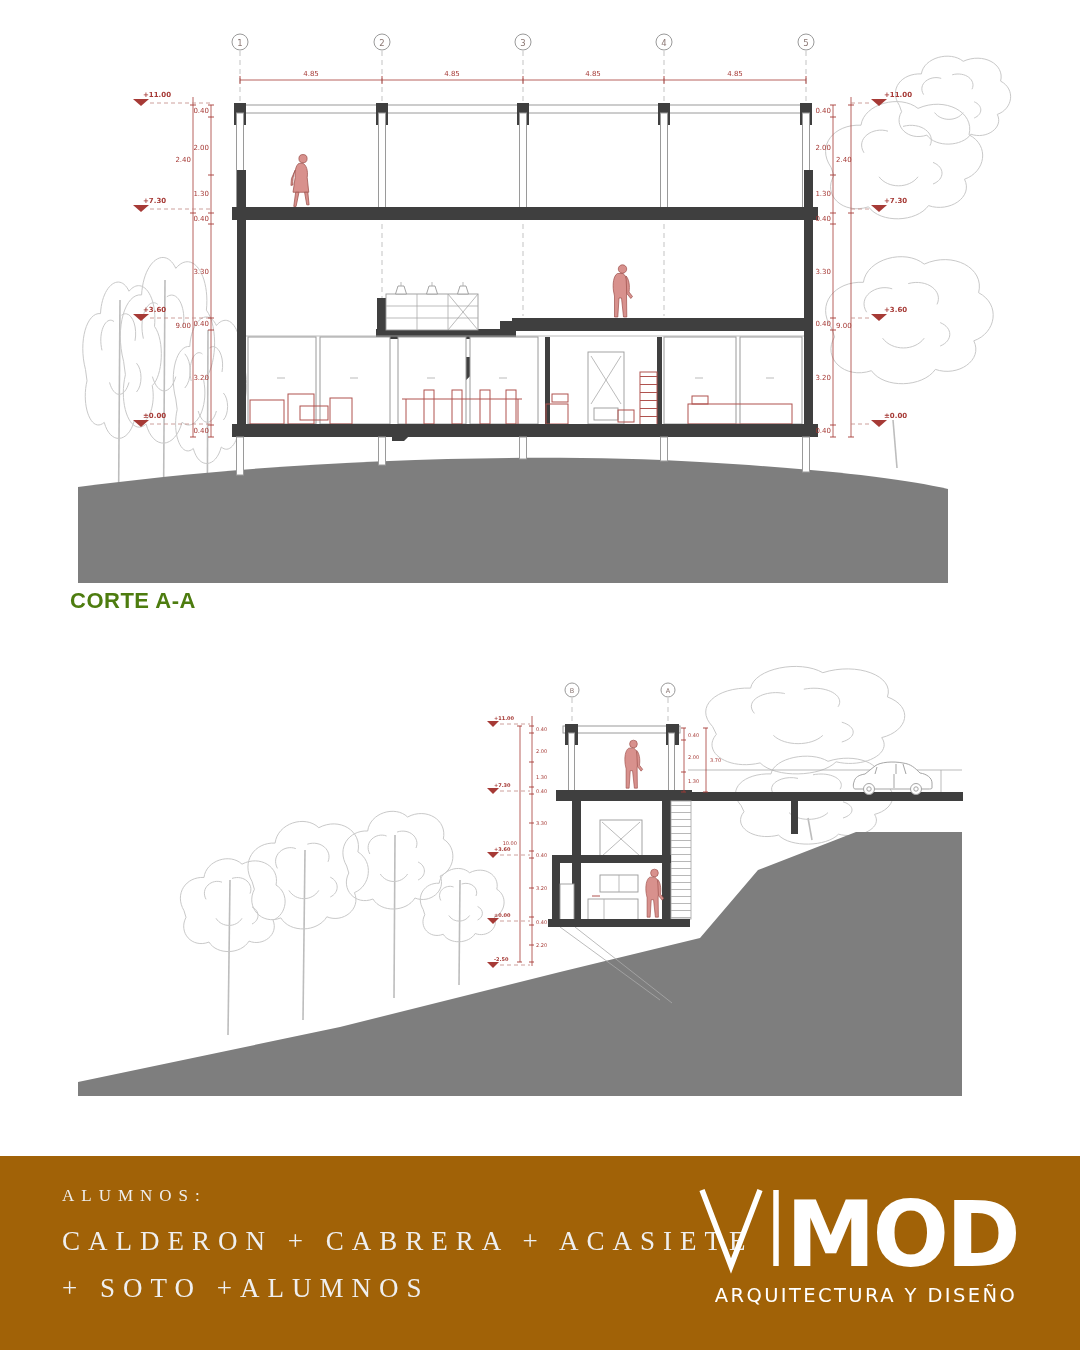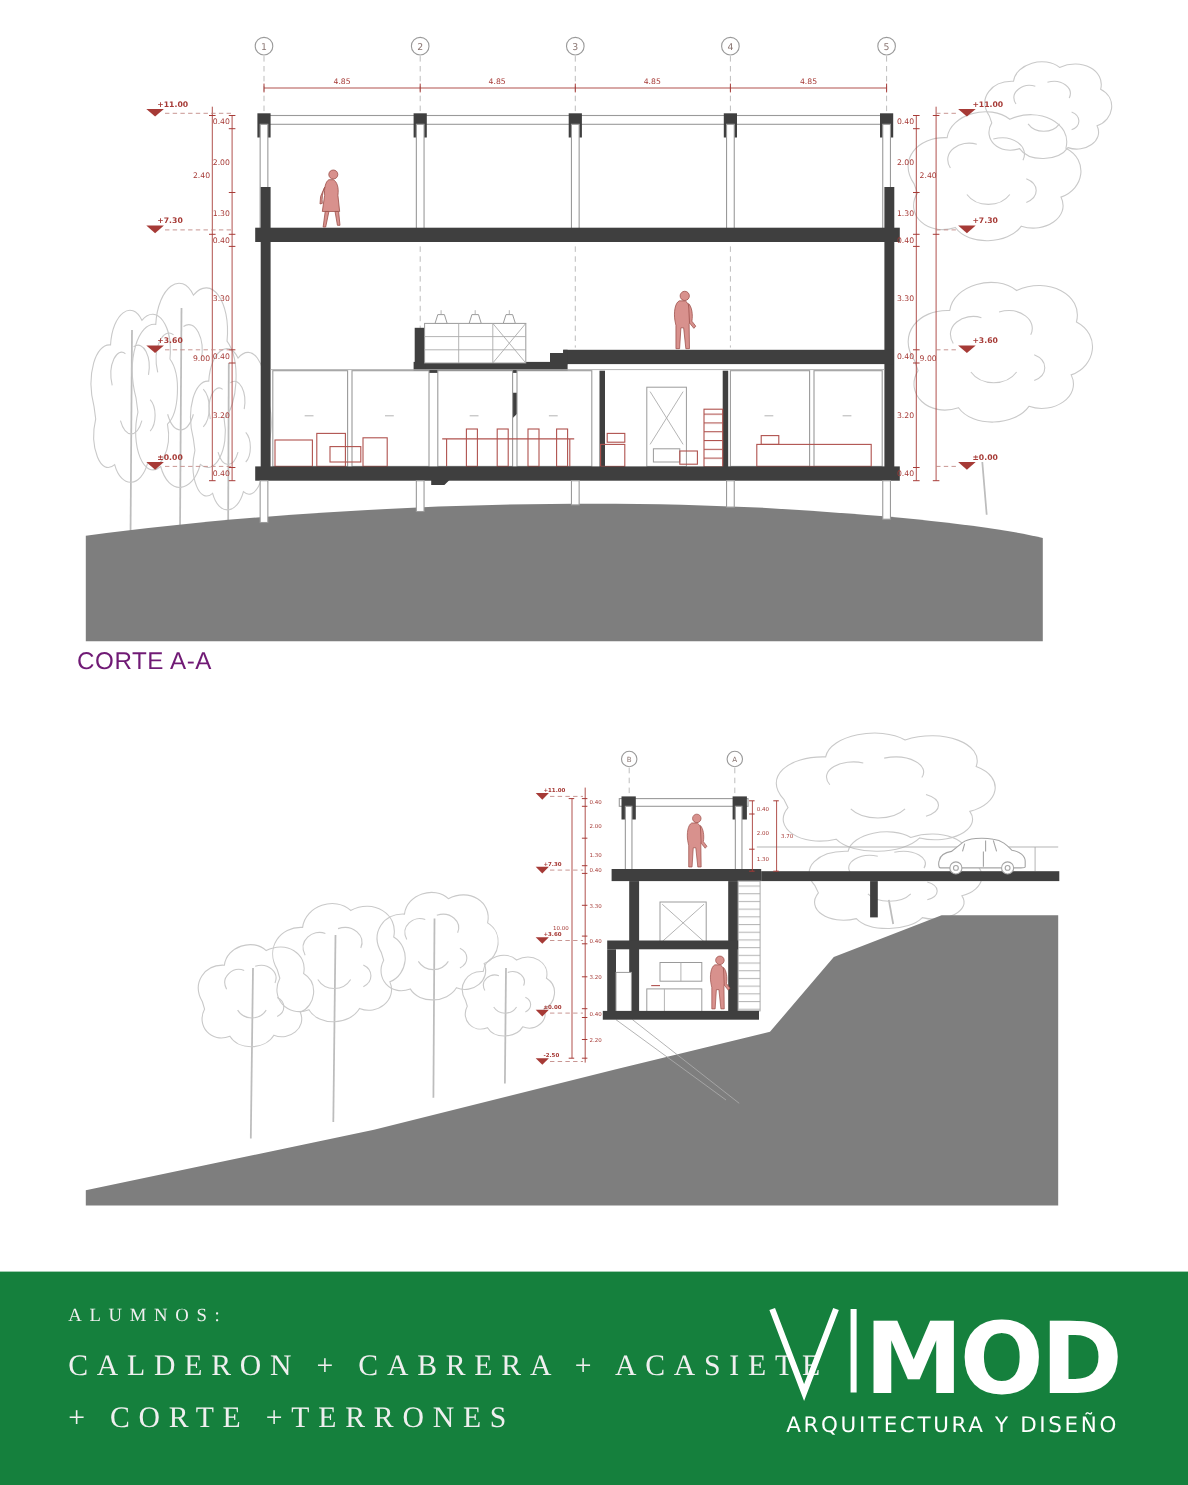--- a/index.html
+++ b/index.html
@@ -18,23 +18,23 @@
   .gridline{stroke:#bcbcbc;stroke-width:0.9;stroke-dasharray:5 4;fill:none;}
   .thin{stroke:#9a9a9a;stroke-width:1;fill:#ffffff;}
   .thinl{stroke:#aaaaaa;stroke-width:0.8;fill:none;}
   .dark{fill:#3f3f3f;stroke:none;}
   .tree{stroke:#c9c9c9;stroke-width:1;fill:none;}
   .trunk{stroke:#bdbdbd;stroke-width:1.6;fill:none;}
   .ground{fill:#7e7e7e;stroke:none;}
   .person{fill:#d8918d;stroke:#9c4f4a;stroke-width:0.7;}
   .furn{stroke:#b0524e;stroke-width:1;fill:none;}
   .gray-furn{stroke:#9a9a9a;stroke-width:0.9;fill:#ffffff;}
-  .section-label{position:absolute;font-family:"Liberation Sans",sans-serif;font-weight:normal;
-                 font-size:22px;color:#701a75;letter-spacing:0.5px;}
-  .footer{position:absolute;left:0;top:1156px;width:1080px;height:194px;background:#15803d;}
+  .section-label{position:absolute;font-family:"Liberation Sans",sans-serif;font-weight:bold;
+                 font-size:22px;color:#4d7c0f;letter-spacing:0.5px;}
+  .footer{position:absolute;left:0;top:1156px;width:1080px;height:194px;background:#a16207;}
   .names{position:absolute;left:62px;top:30px;color:#efefef;font-family:"Liberation Serif",serif;}
   .alumnos{font-size:17px;letter-spacing:7px;margin:0 0 20px 0;}
   .sline{font-size:27px;letter-spacing:8px;margin:0 0 16px 0;}
   .logo{position:absolute;right:54px;top:24px;width:332px;height:150px;}
 </style>
 </head>
 <body>
 
 <div class="canvas">
 
@@ -365,21 +365,21 @@
 </svg>
 
 <div class="section-label" style="left:70px;top:588px;">CORTE A-A</div>
 <div class="section-label" style="left:70px;top:1157px;">CORTE B-B</div>
 
 
 <div class="footer">
   <div class="names">
     <p class="alumnos">ALUMNOS:</p>
     <p class="sline">CALDERON + CABRERA + ACASIETE</p>
-    <p class="sline">+ CORTE +TERRONES</p>
+    <p class="sline">+ SOTO +ALUMNOS</p>
   </div>
   <svg class="logo" viewBox="0 0 332 150">
     <g stroke="#ffffff" stroke-width="5.5" fill="none" aria-label="VI">
       <polyline points="8,10 37,86 66,10"></polyline>
       <line x1="82" y1="10" x2="82" y2="86"></line>
     </g>
     <text x="92" y="86" fill="#ffffff" font-family="Liberation Sans, sans-serif" font-weight="bold" font-size="90" letter-spacing="-3">MOD</text>
     <text x="172" y="122" fill="#ffffff" text-anchor="middle" font-family="Liberation Sans, sans-serif" font-size="19.5" letter-spacing="2.4">ARQUITECTURA Y DISEÑO</text>
   </svg>
 </div>

